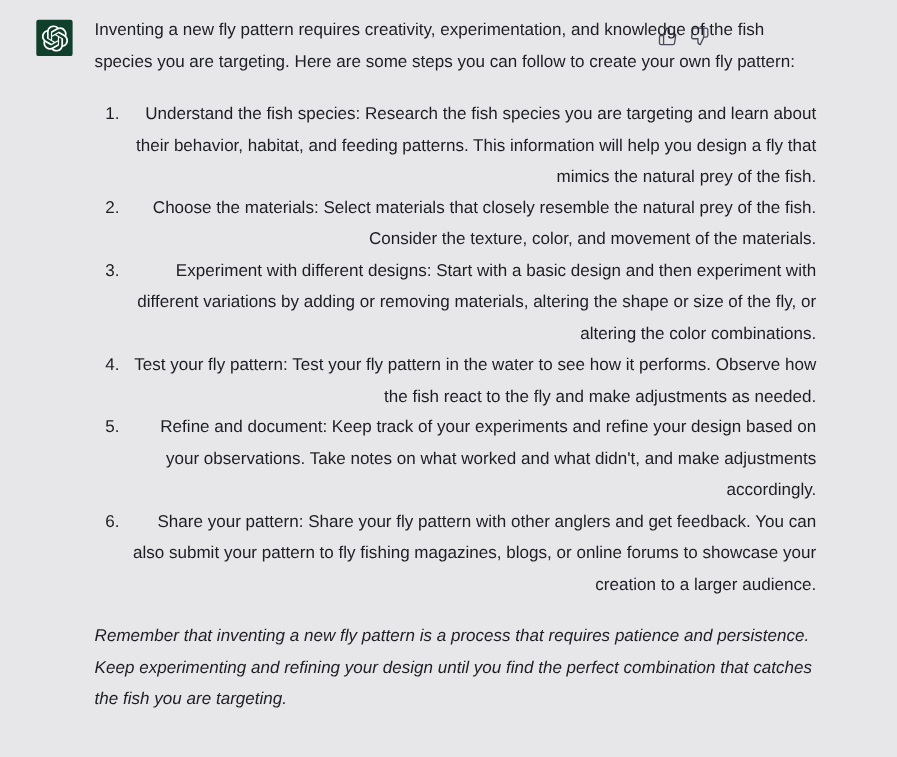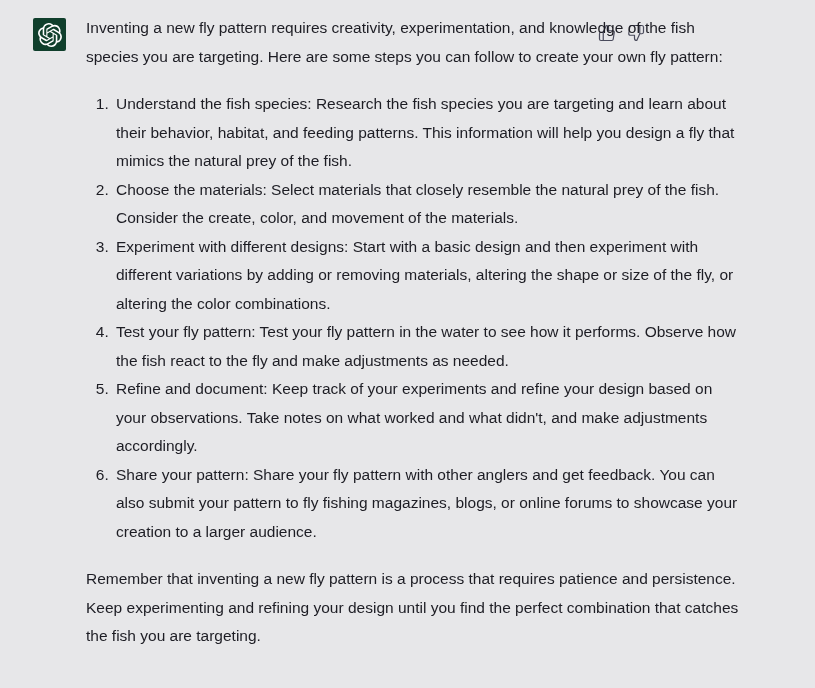--- a/index.html
+++ b/index.html
@@ -48,26 +48,27 @@
 
   .content {
     position: absolute;
     left: 86px; top: 14px;
     width: 656px;
     color: #1d1d24;
     font-size: 15.5px;
     line-height: 28.5px;
   }
   .content p { margin: 0 0 19px 0; }
-  .content p:last-child { margin-bottom: 0; }
+  .content p:last-child { margin-bottom: 0; font-style: italic; }
 
   .steps-list {
     margin: 0 0 19px 0;
     padding-left: 27px;
     list-style: decimal outside;
+    text-align: right;
   }
   .steps-list li { padding-left: 3px; }
 </style>
 </head>
 <body>
 
 <div class="message-row">
 
   <div class="avatar">
     <span style="display:flex;">
@@ -91,21 +92,21 @@
           <path d="M10 15v4a3 3 0 0 0 3 3l4-9V2H5.72a2 2 0 0 0-2 1.7l-1.38 9a2 2 0 0 0 2 2.3zm7-13h2.67A2.31 2.31 0 0 1 22 4v7a2.31 2.31 0 0 1-2.33 2H17"></path>
         </svg>
       </span>
     </button>
   </div>
 
   <div class="content">
     <p>Inventing a new fly pattern requires creativity, experimentation, and knowledge of the fish species you are targeting. Here are some steps you can follow to create your own fly pattern:</p>
     <ol class="steps-list">
       <li>Understand the fish species: Research the fish species you are targeting and learn about their behavior, habitat, and feeding patterns. This information will help you design a fly that mimics the natural prey of the fish.</li>
-      <li>Choose the materials: Select materials that closely resemble the natural prey of the fish. Consider the create, color, and movement of the materials.</li>
+      <li>Choose the materials: Select materials that closely resemble the natural prey of the fish. Consider the texture, color, and movement of the materials.</li>
       <li>Experiment with different designs: Start with a basic design and then experiment with different variations by adding or removing materials, altering the shape or size of the fly, or altering the color combinations.</li>
       <li>Test your fly pattern: Test your fly pattern in the water to see how it performs. Observe how the fish react to the fly and make adjustments as needed.</li>
       <li>Refine and document: Keep track of your experiments and refine your design based on your observations. Take notes on what worked and what didn't, and make adjustments accordingly.</li>
       <li>Share your pattern: Share your fly pattern with other anglers and get feedback. You can also submit your pattern to fly fishing magazines, blogs, or online forums to showcase your creation to a larger audience.</li>
     </ol>
     <p>Remember that inventing a new fly pattern is a process that requires patience and persistence. Keep experimenting and refining your design until you find the perfect combination that catches the fish you are targeting.</p>
   </div>
 
 </div>
 

